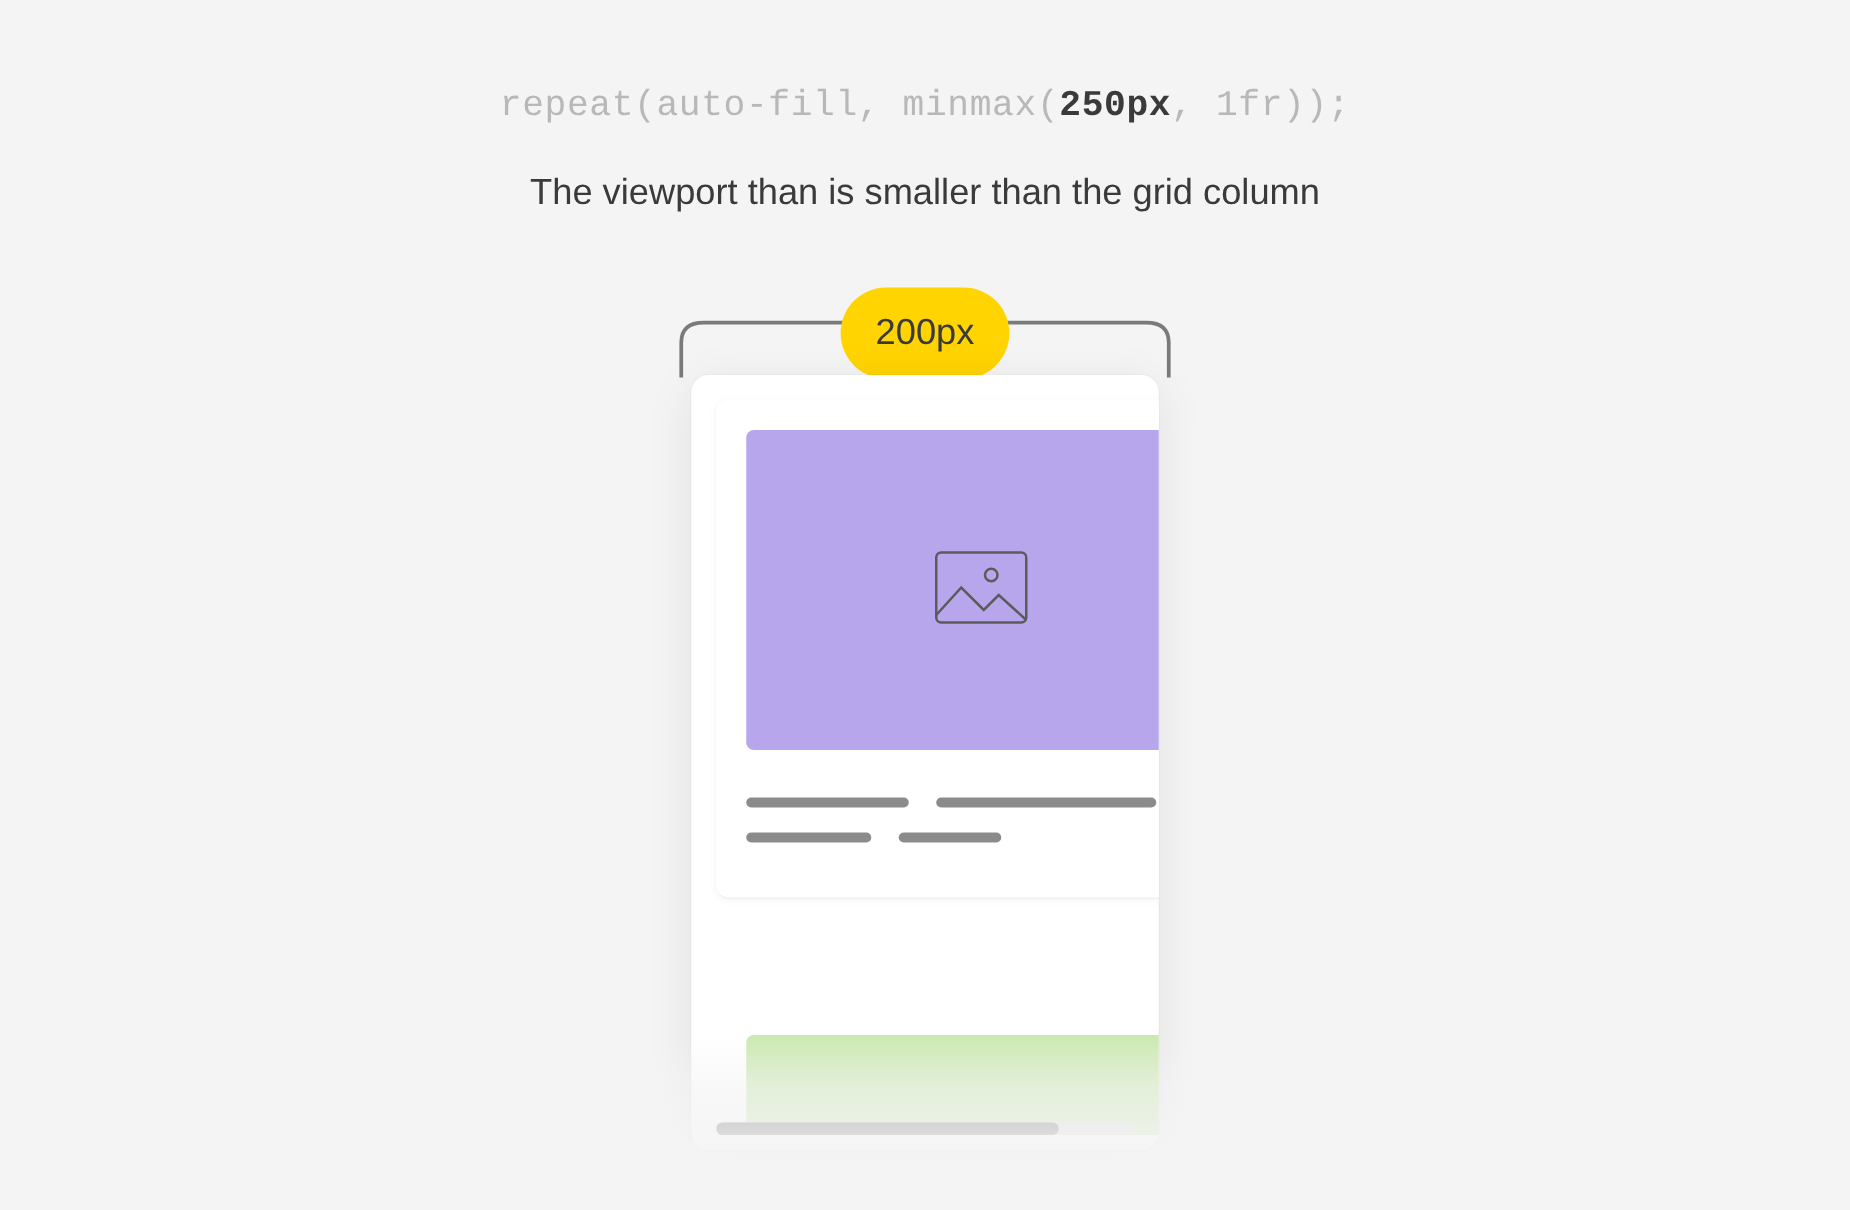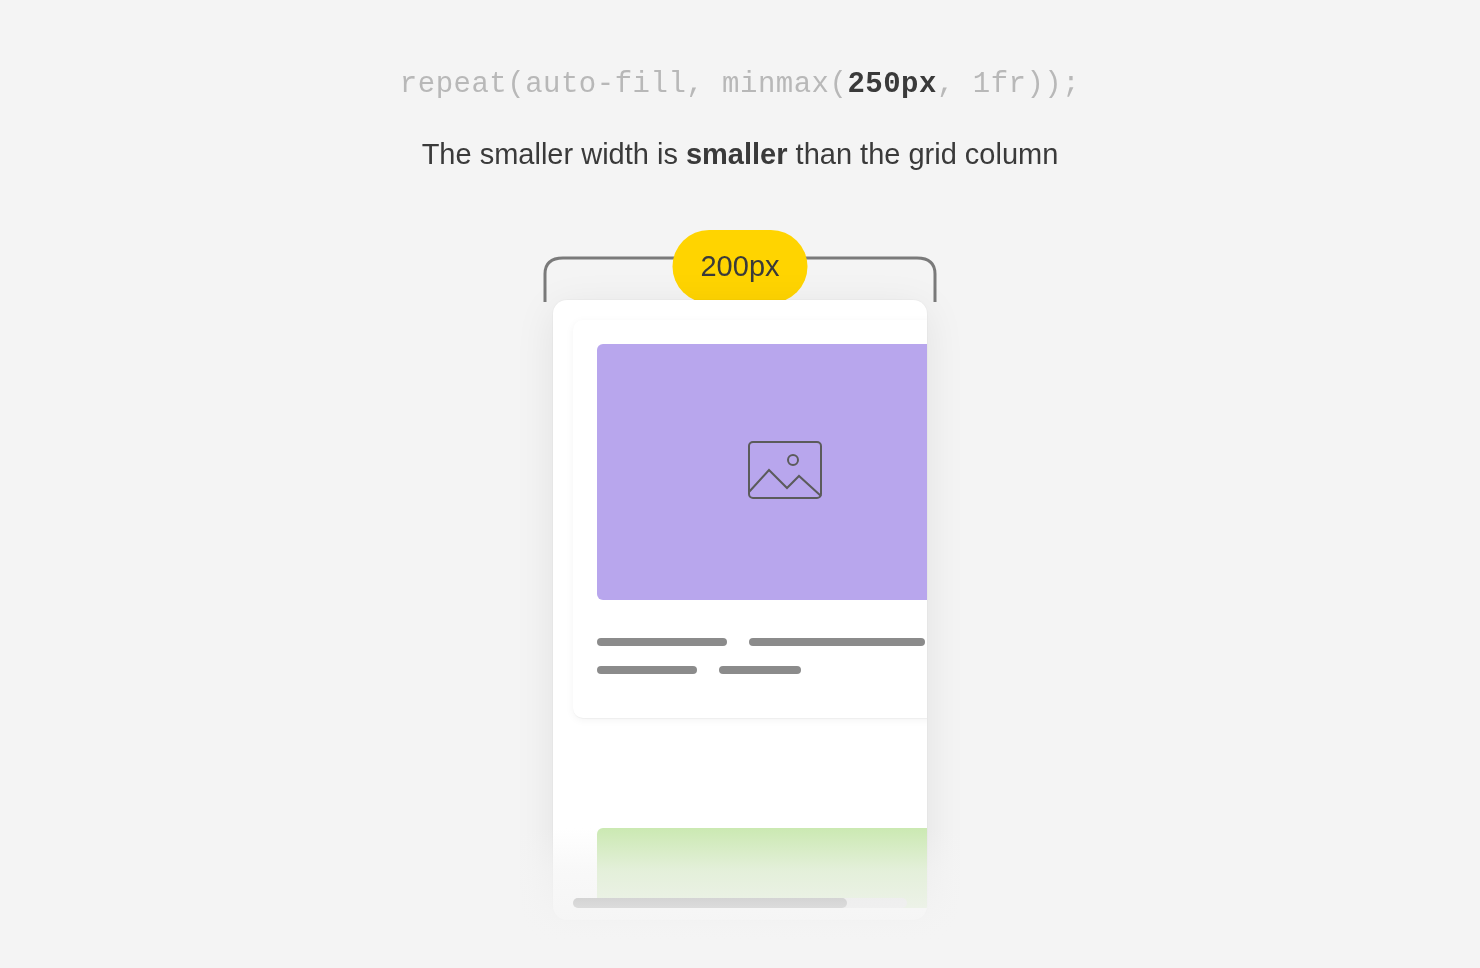--- a/index.html
+++ b/index.html
@@ -33,21 +33,21 @@
     .caption {
       position: absolute;
       top: 138px;
       left: 50%;
       transform: translateX(-50%);
       font-size: 29px;
       color: #3a3a3a;
       white-space: nowrap;
     }
     .caption .bold {
-      font-weight: 700;
+      font-weight: 400;
     }
     .device {
       position: absolute;
       top: 252px;
       left: 50%;
       transform: translateX(-50%);
       width: 398px;
       height: 720px;
     }
     .bracket {
@@ -168,21 +168,21 @@
     }
   </style>
 </head>
 <body>
 
 <div class="code-line">
   <span>repeat(auto-fill, minmax(</span><span class="bold">250px</span><span>, 1fr));</span>
 </div>
 
 <div class="caption">
-  <span>The smaller width is </span><span class="bold">smaller</span><span> than the grid column</span>
+  <span>The viewport than is </span><span class="bold">smaller</span><span> than the grid column</span>
 </div>
 
 <div class="device">
 
   <div class="bracket">
     <svg viewBox="0 0 398 50" preserveAspectRatio="none">
       <path d="M 4 50 L 4 22 Q 4 6 22 6 L 376 6 Q 394 6 394 22 L 394 50" fill="none" stroke="#7a7a7a" stroke-width="3" stroke-linecap="round"></path>
     </svg>
   </div>
 

